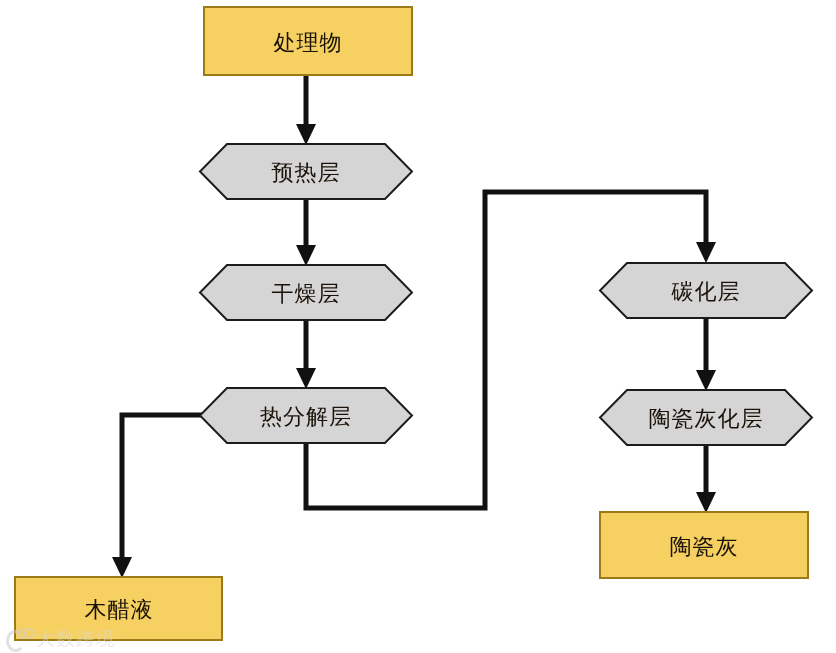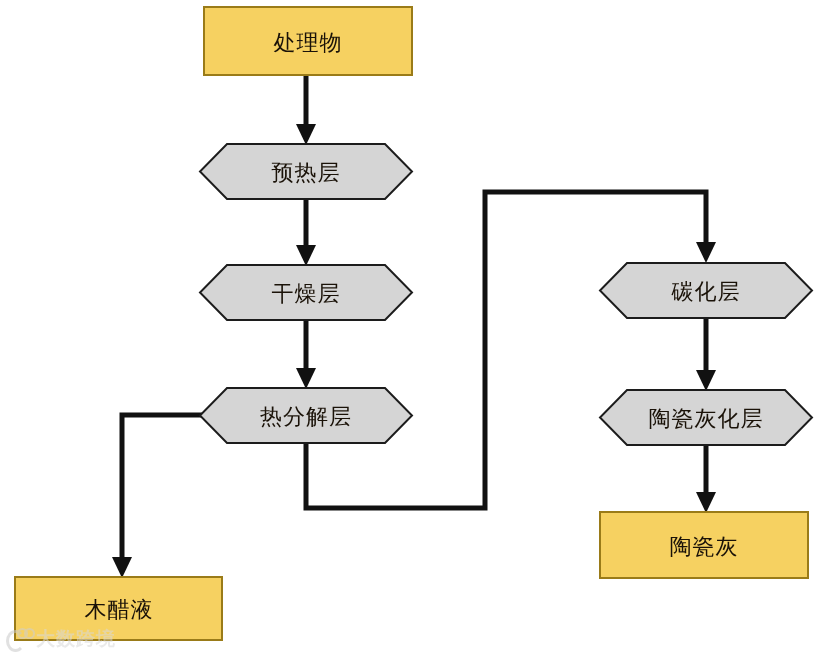--- a/index.html
+++ b/index.html
@@ -93,21 +93,21 @@
     left: 18px;
     top: 1px;
     width: 7px;
     height: 7px;
     border: 2px solid #cfcfcf;
     border-radius: 50%;
   }
   .wm-text {
     font-family: "DejaVu Sans", "Liberation Sans", sans-serif;
     font-size: 19px;
-    font-weight: bold;
+    font-weight: normal;
     color: #d9d9d9;
     letter-spacing: 1px;
     line-height: 1;
   }
 </style>
 </head>
 <body>
 
 <div id="flow-root">
   <svg class="flow-canvas" viewBox="0 0 836 653" xmlns="http://www.w3.org/2000/svg">

